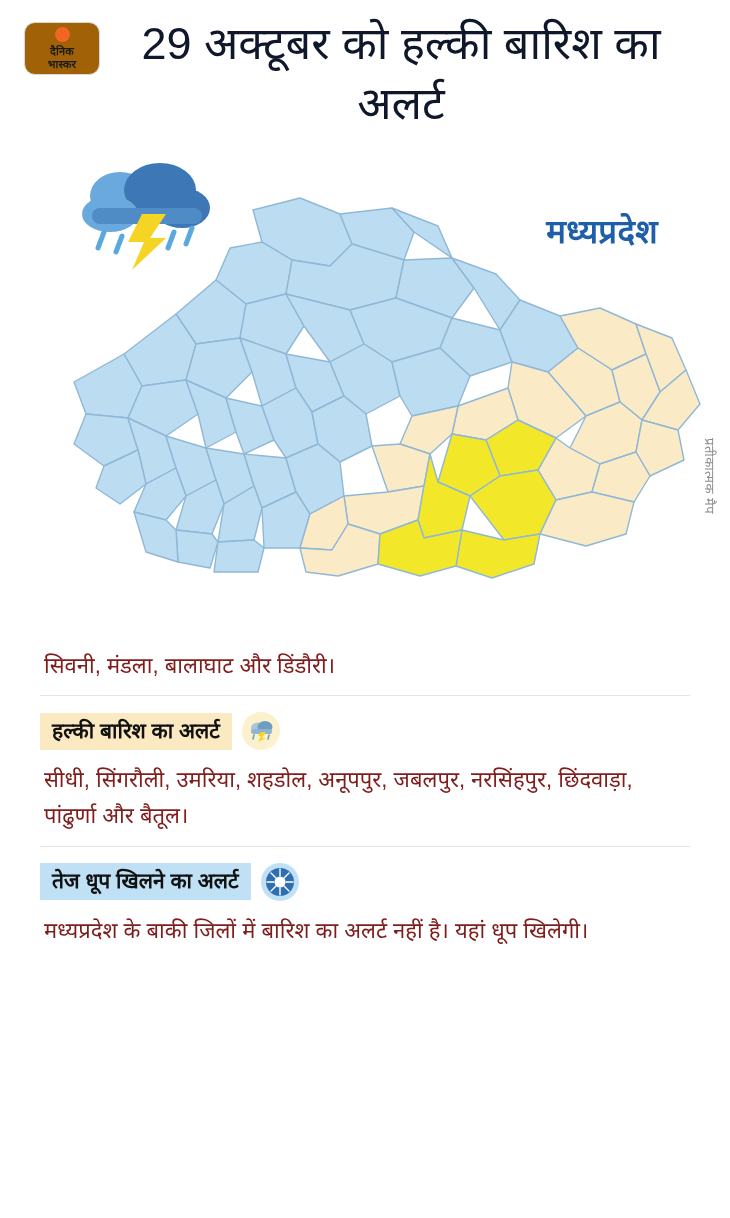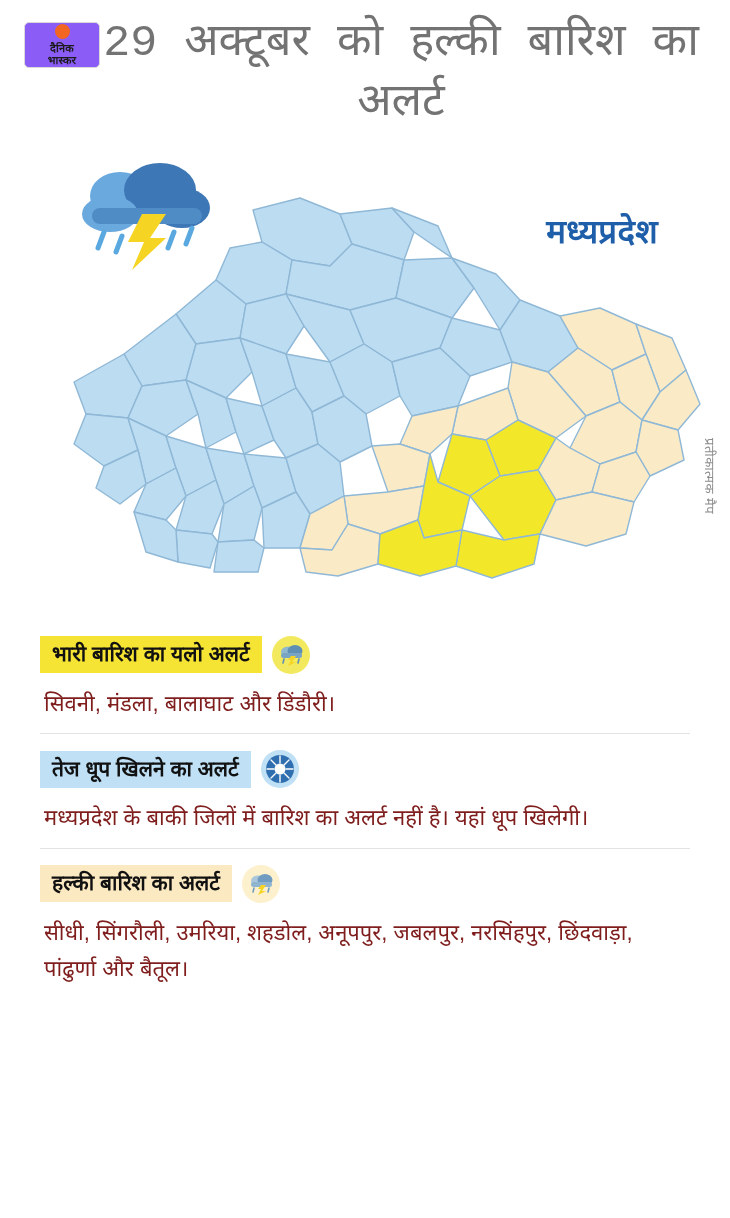--- a/index.html
+++ b/index.html
@@ -19,29 +19,29 @@
 
   
   .header {
     display: flex;
     align-items: flex-start;
     padding: 18px 24px 0 24px;
     box-sizing: border-box;
   }
   .logo {
     width: 76px;
-    height: 46px;
+    height: 53px;
     border: 1px solid #d9d9d9;
-    border-radius: 5px;
+    border-radius: 11px;
     box-sizing: border-box;
     display: flex;
     flex-direction: column;
     align-items: center;
     justify-content: center;
-    background: #8b5cf6;
+    background: #a16207;
     flex: 0 0 auto;
     margin-top: 4px;
   }
   .logo-dot {
     width: 15px;
     height: 15px;
     background: #f26522;
     border-radius: 50%;
     margin-bottom: 3px;
   }
@@ -52,24 +52,23 @@
     text-align: center;
     color: #1b1b1b;
     letter-spacing: .2px;
   }
   .headline {
     flex: 1 1 auto;
     text-align: center;
     font-size: 45px;
     line-height: 1.33;
     font-weight: 400;
-    color: #737373;
+    color: #0f172a;
     padding: 0 6px 0 2px;
     margin-top: -4px;
-    font-family: Liberation Mono, monospace;
   }
 
   
   .map-wrap {
     position: relative;
     width: 730px;
     height: 480px;
     margin-top: 14px;
   }
   .map-svg {
@@ -256,36 +255,40 @@
     </g>
   </svg>
 
   <div class="state-label">मध्यप्रदेश</div>
   <div class="map-credit">प्रतीकात्मक मैप</div>
 </div>
 
 <div class="alerts">
 
   <div class="alert-block">
+    <div class="alert-body">सिवनी, मंडला, बालाघाट और डिंडौरी।</div>
+  </div>
+
+  <div class="alert-block">
     <div class="alert-head">
-      <span class="alert-chip chip-yellow">भारी बारिश का यलो अलर्ट</span>
-      <span class="alert-icon icon-yellow">
+      <span class="alert-chip chip-cream">हल्की बारिश का अलर्ट</span>
+      <span class="alert-icon icon-cream">
         <svg width="26" height="22" viewBox="0 0 26 22">
-          <ellipse cx="10" cy="8" rx="7" ry="5.5" fill="#8fb8cf"></ellipse>
-          <ellipse cx="17" cy="7" rx="7.5" ry="6" fill="#5f8fb4"></ellipse>
-          <rect x="3" y="9" width="21" height="5" rx="2.5" fill="#7aa4c4"></rect>
+          <ellipse cx="10" cy="8" rx="7" ry="5.5" fill="#a9c6da"></ellipse>
+          <ellipse cx="17" cy="7" rx="7.5" ry="6" fill="#6f9cc0"></ellipse>
+          <rect x="3" y="9" width="21" height="5" rx="2.5" fill="#8fb4d0"></rect>
           <polygon points="13,12 18,12 14,18 18,18 10,22 13,16 10,16" fill="#f5d423"></polygon>
-          <g stroke="#5f8fb4" stroke-width="1.6" stroke-linecap="round">
+          <g stroke="#6f9cc0" stroke-width="1.6" stroke-linecap="round">
             <line x1="6" y1="15" x2="5" y2="19"></line>
             <line x1="21" y1="15" x2="20" y2="19"></line>
           </g>
         </svg>
       </span>
     </div>
-    <div class="alert-body">सिवनी, मंडला, बालाघाट और डिंडौरी।</div>
+    <div class="alert-body">सीधी, सिंगरौली, उमरिया, शहडोल, अनूपपुर, जबलपुर, नरसिंहपुर, छिंदवाड़ा, पांढुर्णा और बैतूल।</div>
   </div>
 
   <div class="alert-block">
     <div class="alert-head">
       <span class="alert-chip chip-blue">तेज धूप खिलने का अलर्ट</span>
       <span class="alert-icon icon-blue">
         <svg width="30" height="30" viewBox="0 0 30 30">
           <circle cx="15" cy="15" r="14" fill="#2f6fb0"></circle>
           <circle cx="15" cy="15" r="5.5" fill="#ffffff"></circle>
           <g stroke="#ffffff" stroke-width="1.4" stroke-linecap="round">
@@ -297,32 +300,13 @@
             <line x1="19" y1="19" x2="24" y2="24"></line>
             <line x1="24" y1="6" x2="19" y2="11"></line>
             <line x1="11" y1="19" x2="6" y2="24"></line>
           </g>
         </svg>
       </span>
     </div>
     <div class="alert-body">मध्यप्रदेश के बाकी जिलों में बारिश का अलर्ट नहीं है। यहां धूप खिलेगी।</div>
   </div>
 
-  <div class="alert-block">
-    <div class="alert-head">
-      <span class="alert-chip chip-cream">हल्की बारिश का अलर्ट</span>
-      <span class="alert-icon icon-cream">
-        <svg width="26" height="22" viewBox="0 0 26 22">
-          <ellipse cx="10" cy="8" rx="7" ry="5.5" fill="#a9c6da"></ellipse>
-          <ellipse cx="17" cy="7" rx="7.5" ry="6" fill="#6f9cc0"></ellipse>
-          <rect x="3" y="9" width="21" height="5" rx="2.5" fill="#8fb4d0"></rect>
-          <polygon points="13,12 18,12 14,18 18,18 10,22 13,16 10,16" fill="#f5d423"></polygon>
-          <g stroke="#6f9cc0" stroke-width="1.6" stroke-linecap="round">
-            <line x1="6" y1="15" x2="5" y2="19"></line>
-            <line x1="21" y1="15" x2="20" y2="19"></line>
-          </g>
-        </svg>
-      </span>
-    </div>
-    <div class="alert-body">सीधी, सिंगरौली, उमरिया, शहडोल, अनूपपुर, जबलपुर, नरसिंहपुर, छिंदवाड़ा, पांढुर्णा और बैतूल।</div>
-  </div>
-
 </div>
 
 </body></html>

